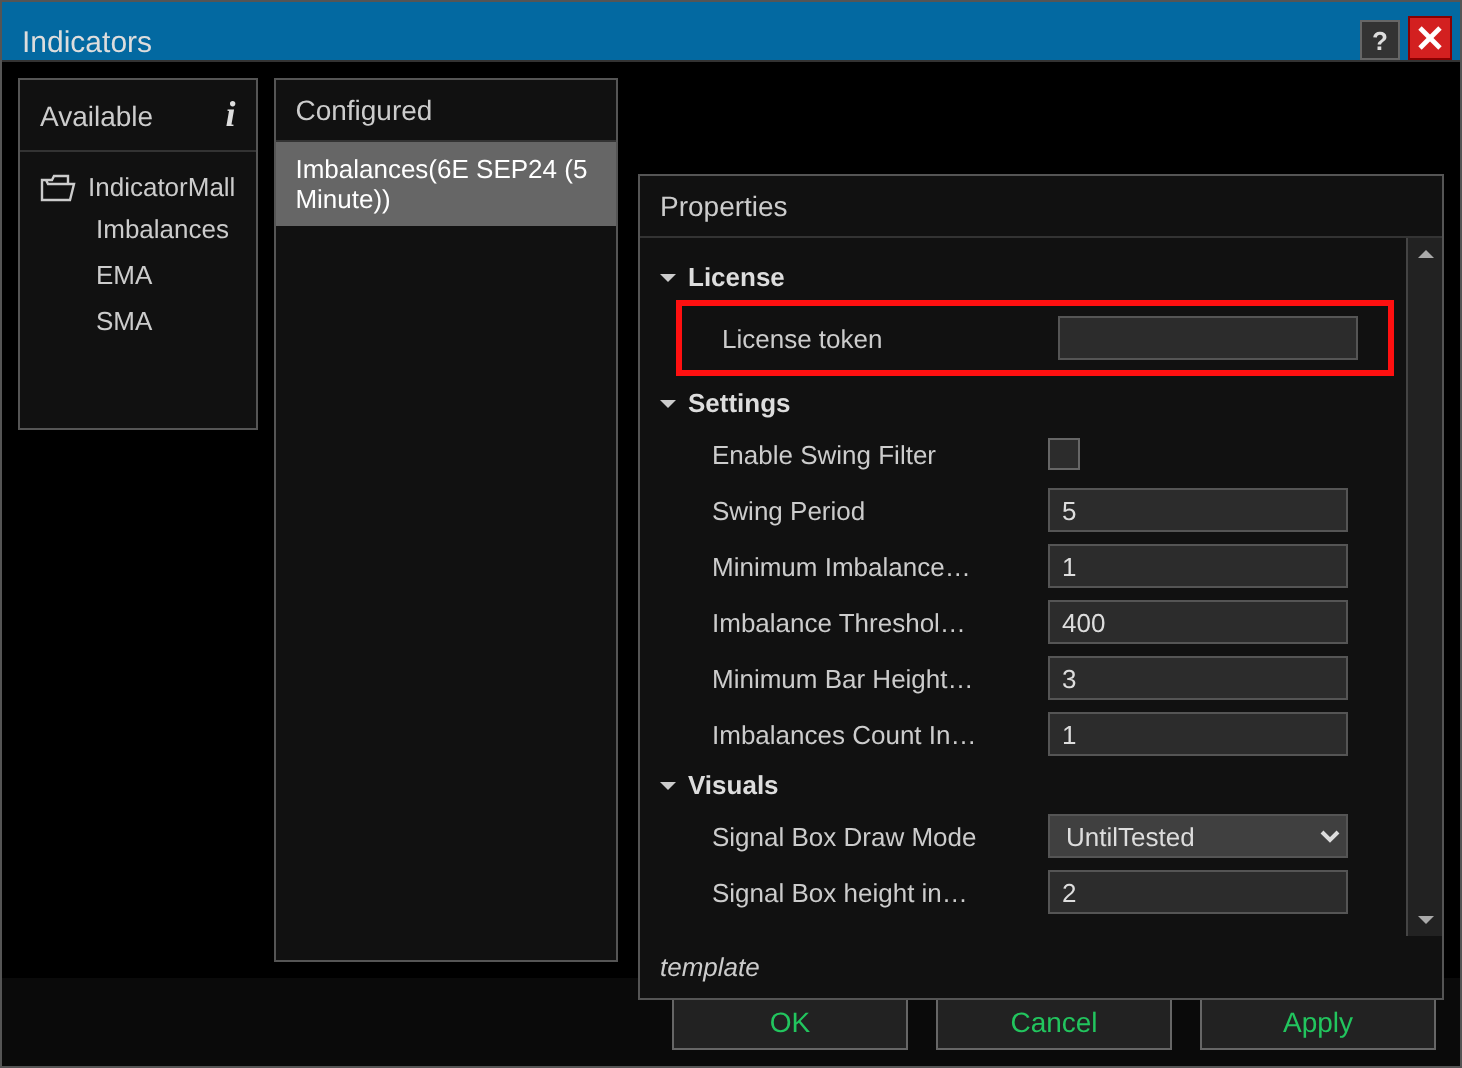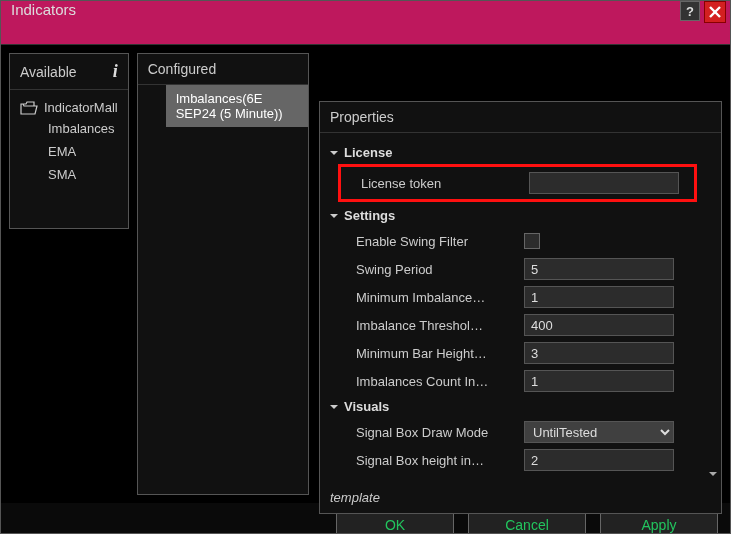--- a/index.html
+++ b/index.html
@@ -8,23 +8,23 @@
     font-family: Arial, sans-serif;
     font-size: 13px;
     color: #ccc;
     width: 731px;
     height: 534px;
     overflow: hidden;
     border: 1px solid #555;
   }
   .titlebar {
     display: flex;
-    align-items: flex-start;
-    height: 44px;
-    background: #be185d;
+    align-items: flex-end;
+    height: 30px;
+    background: #0369a1;
     padding: 0 4px 0 10px;
     border-bottom: 1px solid #333;
   }
   .titlebar .title {
     flex: 1;
     font-size: 15px;
     color: #ddd;
   }
   .help-btn {
     width: 20px;
@@ -106,21 +106,20 @@
   .folder-icon svg { display: block; }
   .tree-item {
     padding: 4px 0 4px 28px;
     cursor: pointer;
     color: #ccc;
   }
   .configured-panel { flex: 1; }
   .configured-list {
     flex: 1;
     overflow: auto;
-    padding-left: 28px;
   }
   .list-item {
     padding: 6px 10px;
     cursor: pointer;
   }
   .list-item.selected {
     background: #666;
     color: #fff;
   }
   .configured-footer {
@@ -133,21 +132,20 @@
   }
   .link-disabled { color: #555; cursor: default; }
   .link-enabled { color: #ddd; cursor: pointer; }
 
   .properties-panel { flex: 1; position: relative; }
   .prop-body {
     flex: 1;
     overflow: hidden;
     position: relative;
     display: flex;
-    align-items: flex-end;
   }
   .prop-scroll {
     flex: 1;
     padding: 8px 6px 8px 6px;
   }
   .vscrollbar {
     width: 18px;
     background: #222;
     border-left: 1px solid #444;
     position: relative;

